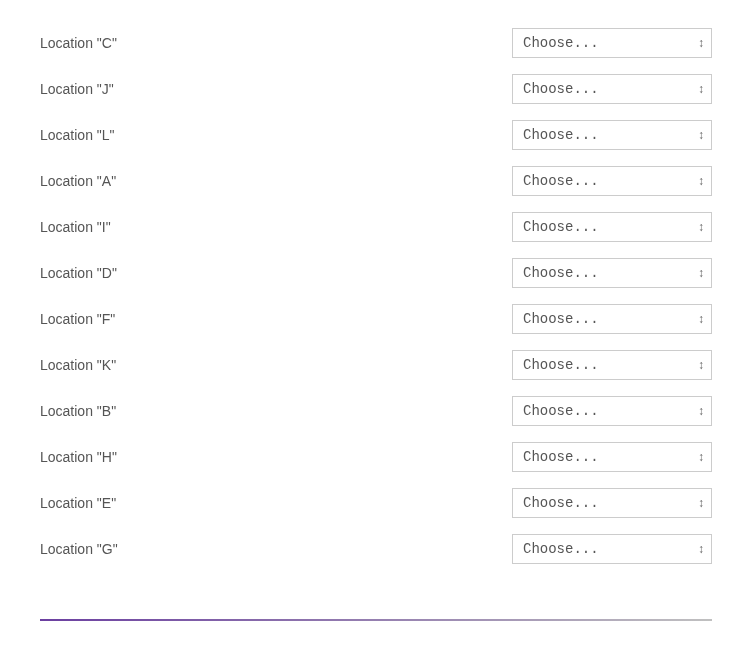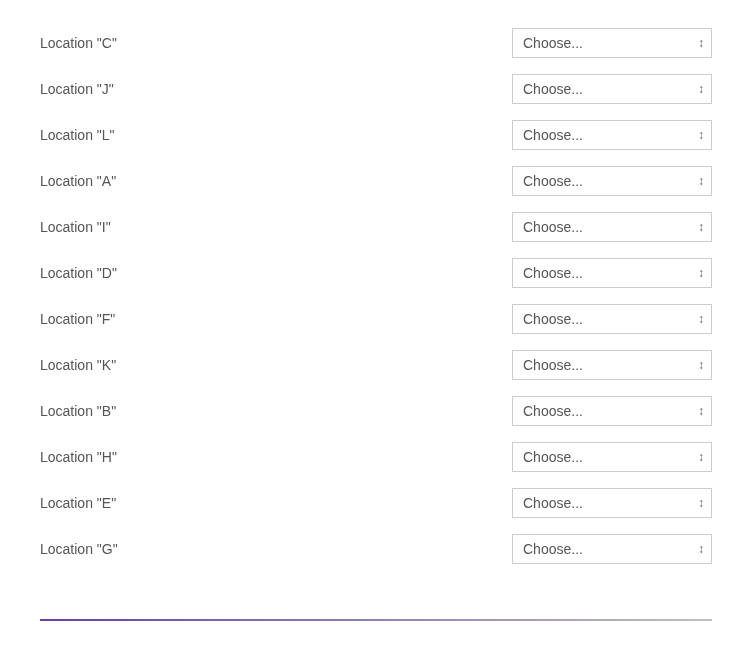--- a/index.html
+++ b/index.html
@@ -44,20 +44,21 @@
       width: 100%;
       padding: 6px 30px 6px 10px;
       border: 1px solid #ccc;
       background: #fff;
       font-size: 14px;
       color: #555;
       appearance: none;
       -webkit-appearance: none;
       cursor: pointer;
       outline: none;
+      font-family: Liberation Mono, monospace;
     }
 
     .select-arrow {
       position: absolute;
       right: 8px;
       top: 50%;
       transform: translateY(-50%);
       pointer-events: none;
       color: #666;
       font-size: 12px;

